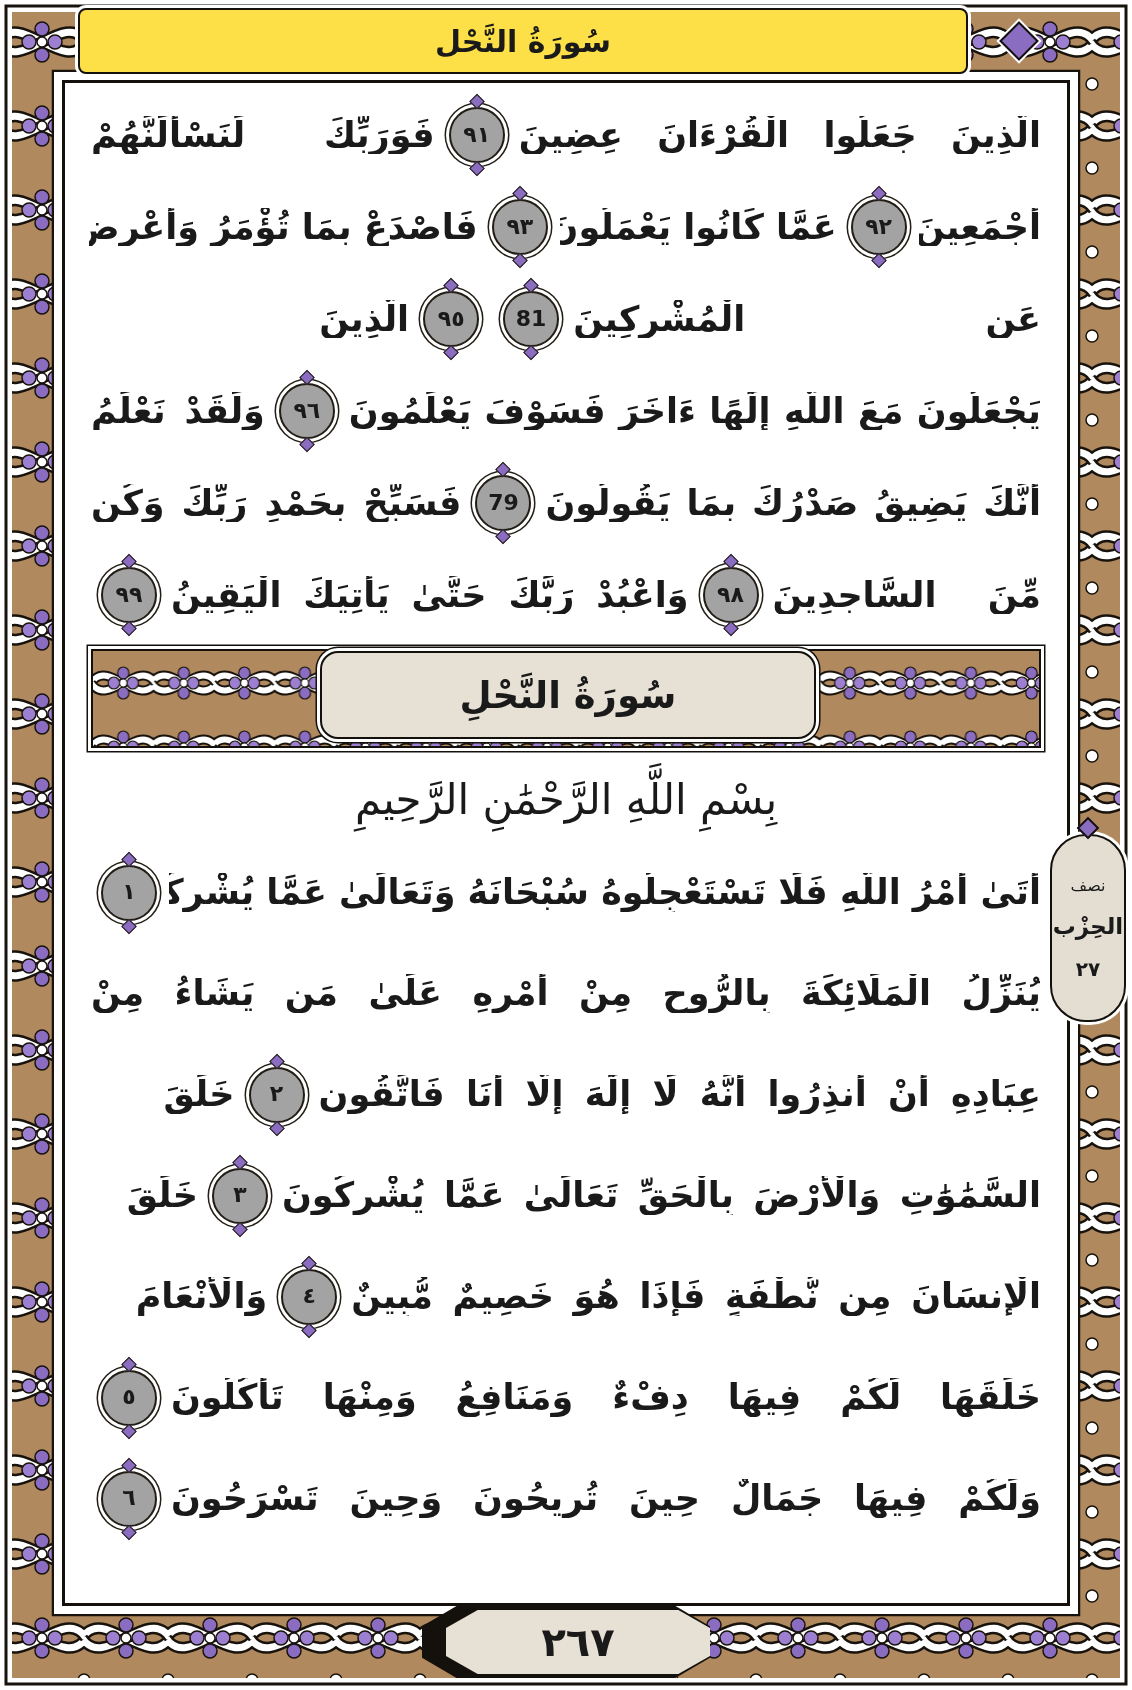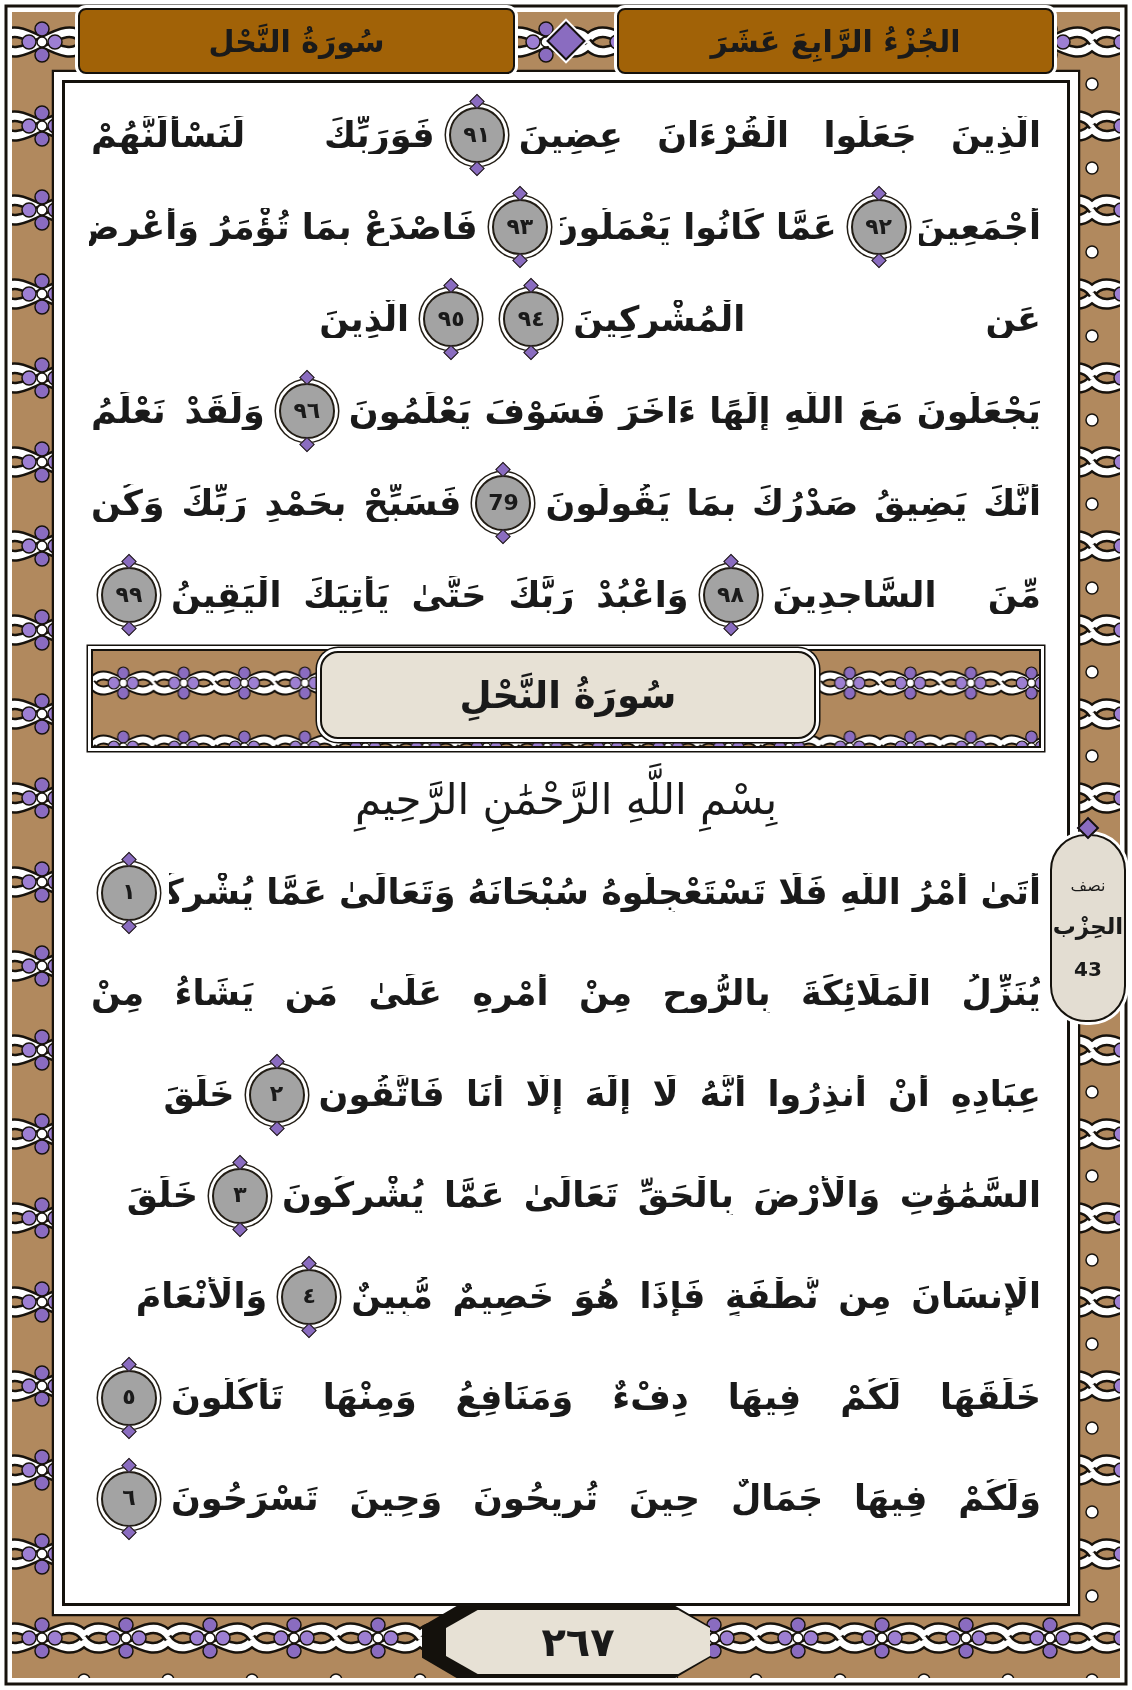--- a/index.html
+++ b/index.html
@@ -13,21 +13,21 @@
   }
   svg.frame{position:absolute;inset:0;z-index:0;}
 
   
   .header{
     position:absolute;top:8px;left:78px;right:78px;height:66px;
     display:flex;align-items:stretch;gap:16px;z-index:3;
   }
   .cartouche{
     flex:1;display:flex;align-items:center;justify-content:center;
-    background:#a16207;border:2.5px solid #14110c;border-radius:8px;
+    background:#fde047;border:2.5px solid #14110c;border-radius:8px;
     box-shadow:0 0 0 3px #ffffff;
     font-size:30px;font-weight:bold;
   }
   .header-gap{
     flex:0 0 70px;display:flex;align-items:center;justify-content:center;
   }
   .diamond{
     width:24px;height:24px;background:#8a6cc0;border:2px solid #14110c;
     transform:rotate(45deg);box-shadow:0 0 0 2px #fff;
   }
@@ -139,23 +139,20 @@
         <circle cx="84" cy="84" r="6" fill="#ffffff" stroke="#17120c" stroke-width="1.5"></circle>
       </pattern>
     </defs>
     <rect x="6" y="6" width="1120" height="1678" fill="none" stroke="#17120c" stroke-width="3"></rect>
     <path fill="url(#arb)" fill-rule="evenodd" d="M12,12 H1120 V1678 H12 Z M62,80 H1070 V1606 H62 Z"></path>
     <rect x="53" y="71" width="1026" height="1544" fill="none" stroke="#17120c" stroke-width="2.5"></rect>
     <rect x="58" y="76" width="1016" height="1534" fill="none" stroke="#ffffff" stroke-width="8"></rect>
   </svg>
 
   <div class="header">
-    <div class="cartouche">
-      <span>الجُزْءُ الرَّابِعَ عَشَرَ</span>
-    </div>
     <div class="header-gap">
       <span class="diamond"></span>
     </div>
     <div class="cartouche">
       <span>سُورَةُ النَّحْل</span>
     </div>
   </div>
 
   <div class="text-area">
 
@@ -174,21 +171,21 @@
           </span>
           <span class="words">عَمَّا كَانُوا يَعْمَلُونَ</span>
           <span class="medallion">
             <span class="mnum">٩٣</span>
           </span>
           <span class="words">فَاصْدَعْ بِمَا تُؤْمَرُ وَأَعْرِضْ</span>
         </div>
         <div class="line">
           <span class="words">عَنِ الْمُشْرِكِينَ</span>
           <span class="medallion">
-            <span class="mnum">٩٤</span>
+            <span class="mnum">81</span>
           </span>
           <span class="medallion">
             <span class="mnum">٩٥</span>
           </span>
           <span class="words">الَّذِينَ</span>
         </div>
         <div class="line">
           <span class="words">يَجْعَلُونَ مَعَ اللَّهِ إِلَٰهًا ءَاخَرَ فَسَوْفَ يَعْلَمُونَ</span>
           <span class="medallion">
             <span class="mnum">٩٦</span>
@@ -282,21 +279,21 @@
             <span class="mnum">٦</span>
           </span>
         </div>
       </div>
 
   </div>
 
   <div class="hizb">
     <span class="h1">نصف</span>
     <span class="h2">الحِزْب</span>
-    <span class="h3">43</span>
+    <span class="h3">٢٧</span>
   </div>
 
   <div class="pagenum-wrap">
     <div class="pagenum-inner">
       <span>٢٦٧</span>
     </div>
   </div>
 
 </div>
 

